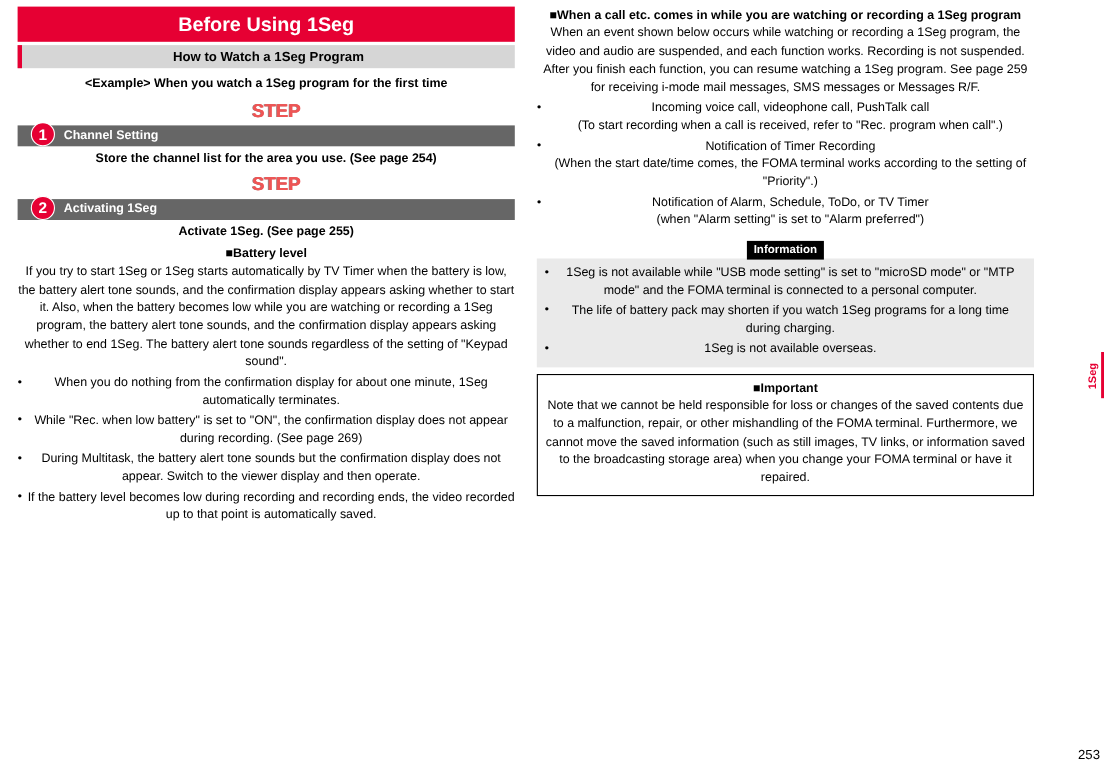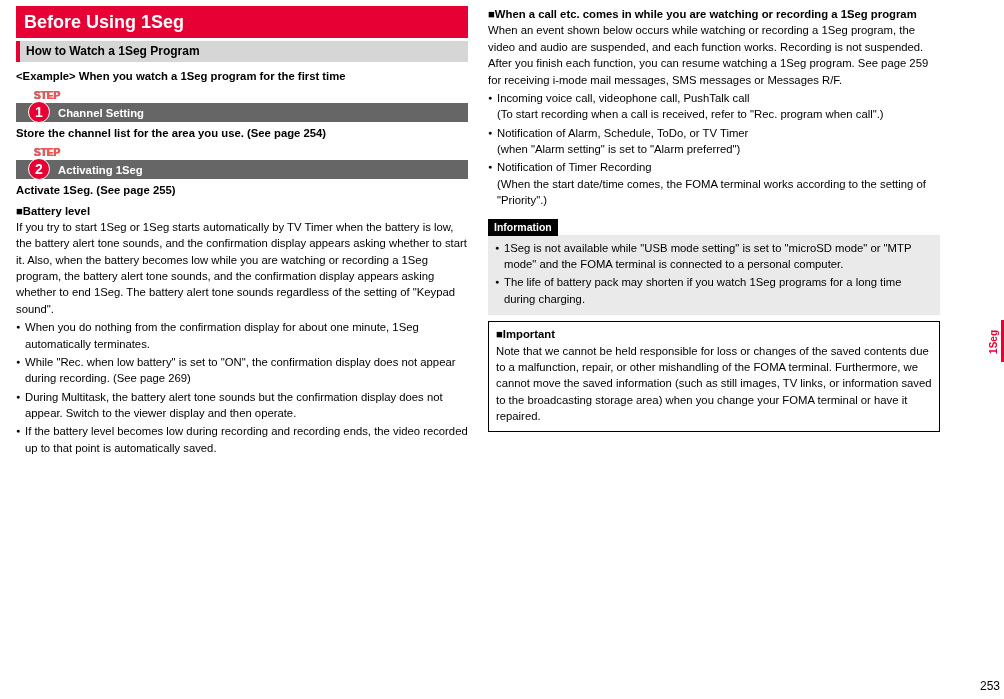--- a/index.html
+++ b/index.html
@@ -1,15 +1,15 @@
 <!DOCTYPE html>
 <html><head>
   <meta charset="utf-8">
   <style>
-    * { box-sizing: border-box; margin: 0; padding: 0; }
+    * { box-sizing: border-box; margin: 0; padding: 0; text-align: center; }
     body {
       font-family: Arial, Helvetica, sans-serif;
       width: 1004px;
       height: 699px;
       font-size: 11.3px;
       line-height: 1.45;
       color: #000;
       display: flex;
       position: relative;
       background: #fff;
@@ -36,21 +36,21 @@
       padding: 2px 6px;
       margin-bottom: 6px;
     }
     .example-title {
       font-weight: bold;
       margin-bottom: 4px;
     }
     .step-label {
       color: #ee5555;
       font-weight: bold;
-      font-size: 10px;
+      font-size: 17px;
       text-shadow: 0.5px 0 0 #ee5555, -0.5px 0 0 #888;
       margin-left: 18px;
     }
     .step-row {
       background: #666;
       color: #fff;
       display: flex;
       align-items: center;
       margin-bottom: 3px;
       font-weight: bold;
@@ -176,35 +176,36 @@
 
 <div class="col right">
   <div class="black-heading"><span>When a call etc. comes in while you are watching or recording a 1Seg program</span></div>
   <div class="para">When an event shown below occurs while watching or recording a 1Seg program, the video and audio are suspended, and each function works. Recording is not suspended. After you finish each function, you can resume watching a 1Seg program. See page 259 for receiving i-mode mail messages, SMS messages or Messages R/F.</div>
   <ul class="bullet-list">
     <li>
       <span>Incoming voice call, videophone call, PushTalk call</span><br>
       <span>(To start recording when a call is received, refer to "Rec. program when call".)</span>
     </li>
     <li>
+      <span>Notification of Timer Recording</span><br>
+      <span>(When the start date/time comes, the FOMA terminal works according to the setting of "Priority".)</span>
+    </li>
+    <li>
       <span>Notification of Alarm, Schedule, ToDo, or TV Timer</span><br>
       <span>(when "Alarm setting" is set to "Alarm preferred")</span>
-    </li>
-    <li>
-      <span>Notification of Timer Recording</span><br>
-      <span>(When the start date/time comes, the FOMA terminal works according to the setting of "Priority".)</span>
     </li>
   </ul>
 
   <div style="height:8px"></div>
   <div class="info-header">Information</div>
   <div class="info-box">
     <ul class="bullet-list">
       <li>1Seg is not available while "USB mode setting" is set to "microSD mode" or "MTP mode" and the FOMA terminal is connected to a personal computer.</li>
       <li>The life of battery pack may shorten if you watch 1Seg programs for a long time during charging.</li>
+      <li>1Seg is not available overseas.</li>
     </ul>
   </div>
 
   <div class="important-box">
     <div class="black-heading"><span>Important</span></div>
     <div class="para">Note that we cannot be held responsible for loss or changes of the saved contents due to a malfunction, repair, or other mishandling of the FOMA terminal. Furthermore, we cannot move the saved information (such as still images, TV links, or information saved to the broadcasting storage area) when you change your FOMA terminal or have it repaired.</div>
   </div>
 </div>
 
 <div class="side-stripe"></div>

